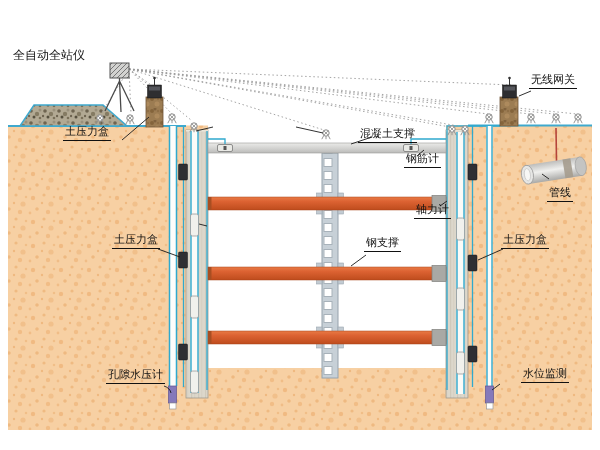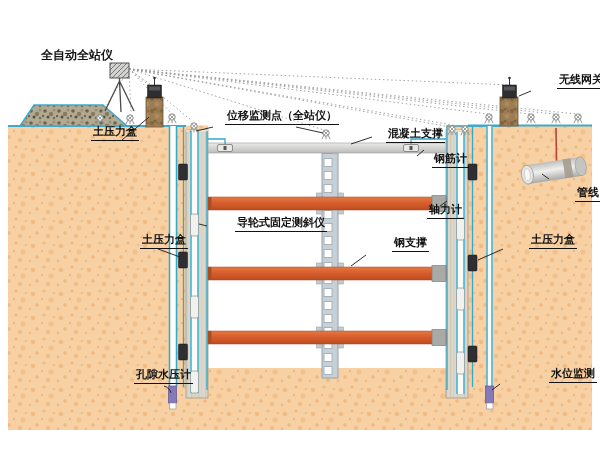--- a/index.html
+++ b/index.html
@@ -1,20 +1,20 @@
 <!DOCTYPE html>
 <html><head>
 <meta charset="utf-8">
 <style>
   html,body{margin:0;padding:0;background:#ffffff;}
   #stage{position:relative;width:600px;height:450px;background:#ffffff;overflow:hidden;
          font-family:"DejaVu Sans","Liberation Sans",sans-serif;}
   #stage svg{position:absolute;left:0;top:0;}
-  .lbl{position:absolute;font-size:11px;font-weight:bold;color:#111;white-space:nowrap;
-       line-height:1.15;letter-spacing:0px;margin-left:28px;}
+  .lbl{position:absolute;font-size:11px;font-weight:normal;color:#111;white-space:nowrap;
+       line-height:1.15;letter-spacing:0px;}
   .lbl.u{border-bottom:1.5px solid #111;padding:0 2px 1px 2px;}
   .lbl.big{font-size:12px;}
 </style>
 </head>
 <body>
 
 <div id="stage">
 <svg width="600" height="450" viewBox="0 0 600 450">
   <defs>
     <pattern id="soilP" width="28" height="24" patternUnits="userSpaceOnUse">
@@ -257,25 +257,23 @@
     <path d="M366,255 L351,266"></path>
     <path d="M158,249 L180,257"></path>
     <path d="M503,249 L478,260"></path>
     <path d="M164,386 Q170,388 171,393"></path>
     <path d="M500,384 L492,390"></path>
   </g>
 </svg>
 
 <div class="lbl big" style="left:13px;top:49px">全自动全站仪</div>
 <div class="lbl u" style="left:63px;top:126px">土压力盒</div>
-<div class="lbl u" style="left:197px;top:110px">位移监测点（全站仪）</div>
 <div class="lbl u" style="left:358px;top:128px">混凝土支撑</div>
 <div class="lbl u" style="left:529px;top:74px">无线网关</div>
 <div class="lbl u" style="left:404px;top:153px">钢筋计</div>
 <div class="lbl u" style="left:547px;top:187px">管线</div>
-<div class="lbl u" style="left:399px;top:204px">轴力计</div>
-<div class="lbl u" style="left:207px;top:217px">导轮式固定测斜仪</div>
+<div class="lbl u" style="left:414px;top:204px">轴力计</div>
 <div class="lbl u" style="left:364px;top:237px">钢支撑</div>
 <div class="lbl u" style="left:112px;top:234px">土压力盒</div>
 <div class="lbl u" style="left:501px;top:234px">土压力盒</div>
 <div class="lbl u" style="left:106px;top:369px">孔隙水压计</div>
 <div class="lbl u" style="left:521px;top:368px">水位监测</div>
 </div>
 
 </body></html>

